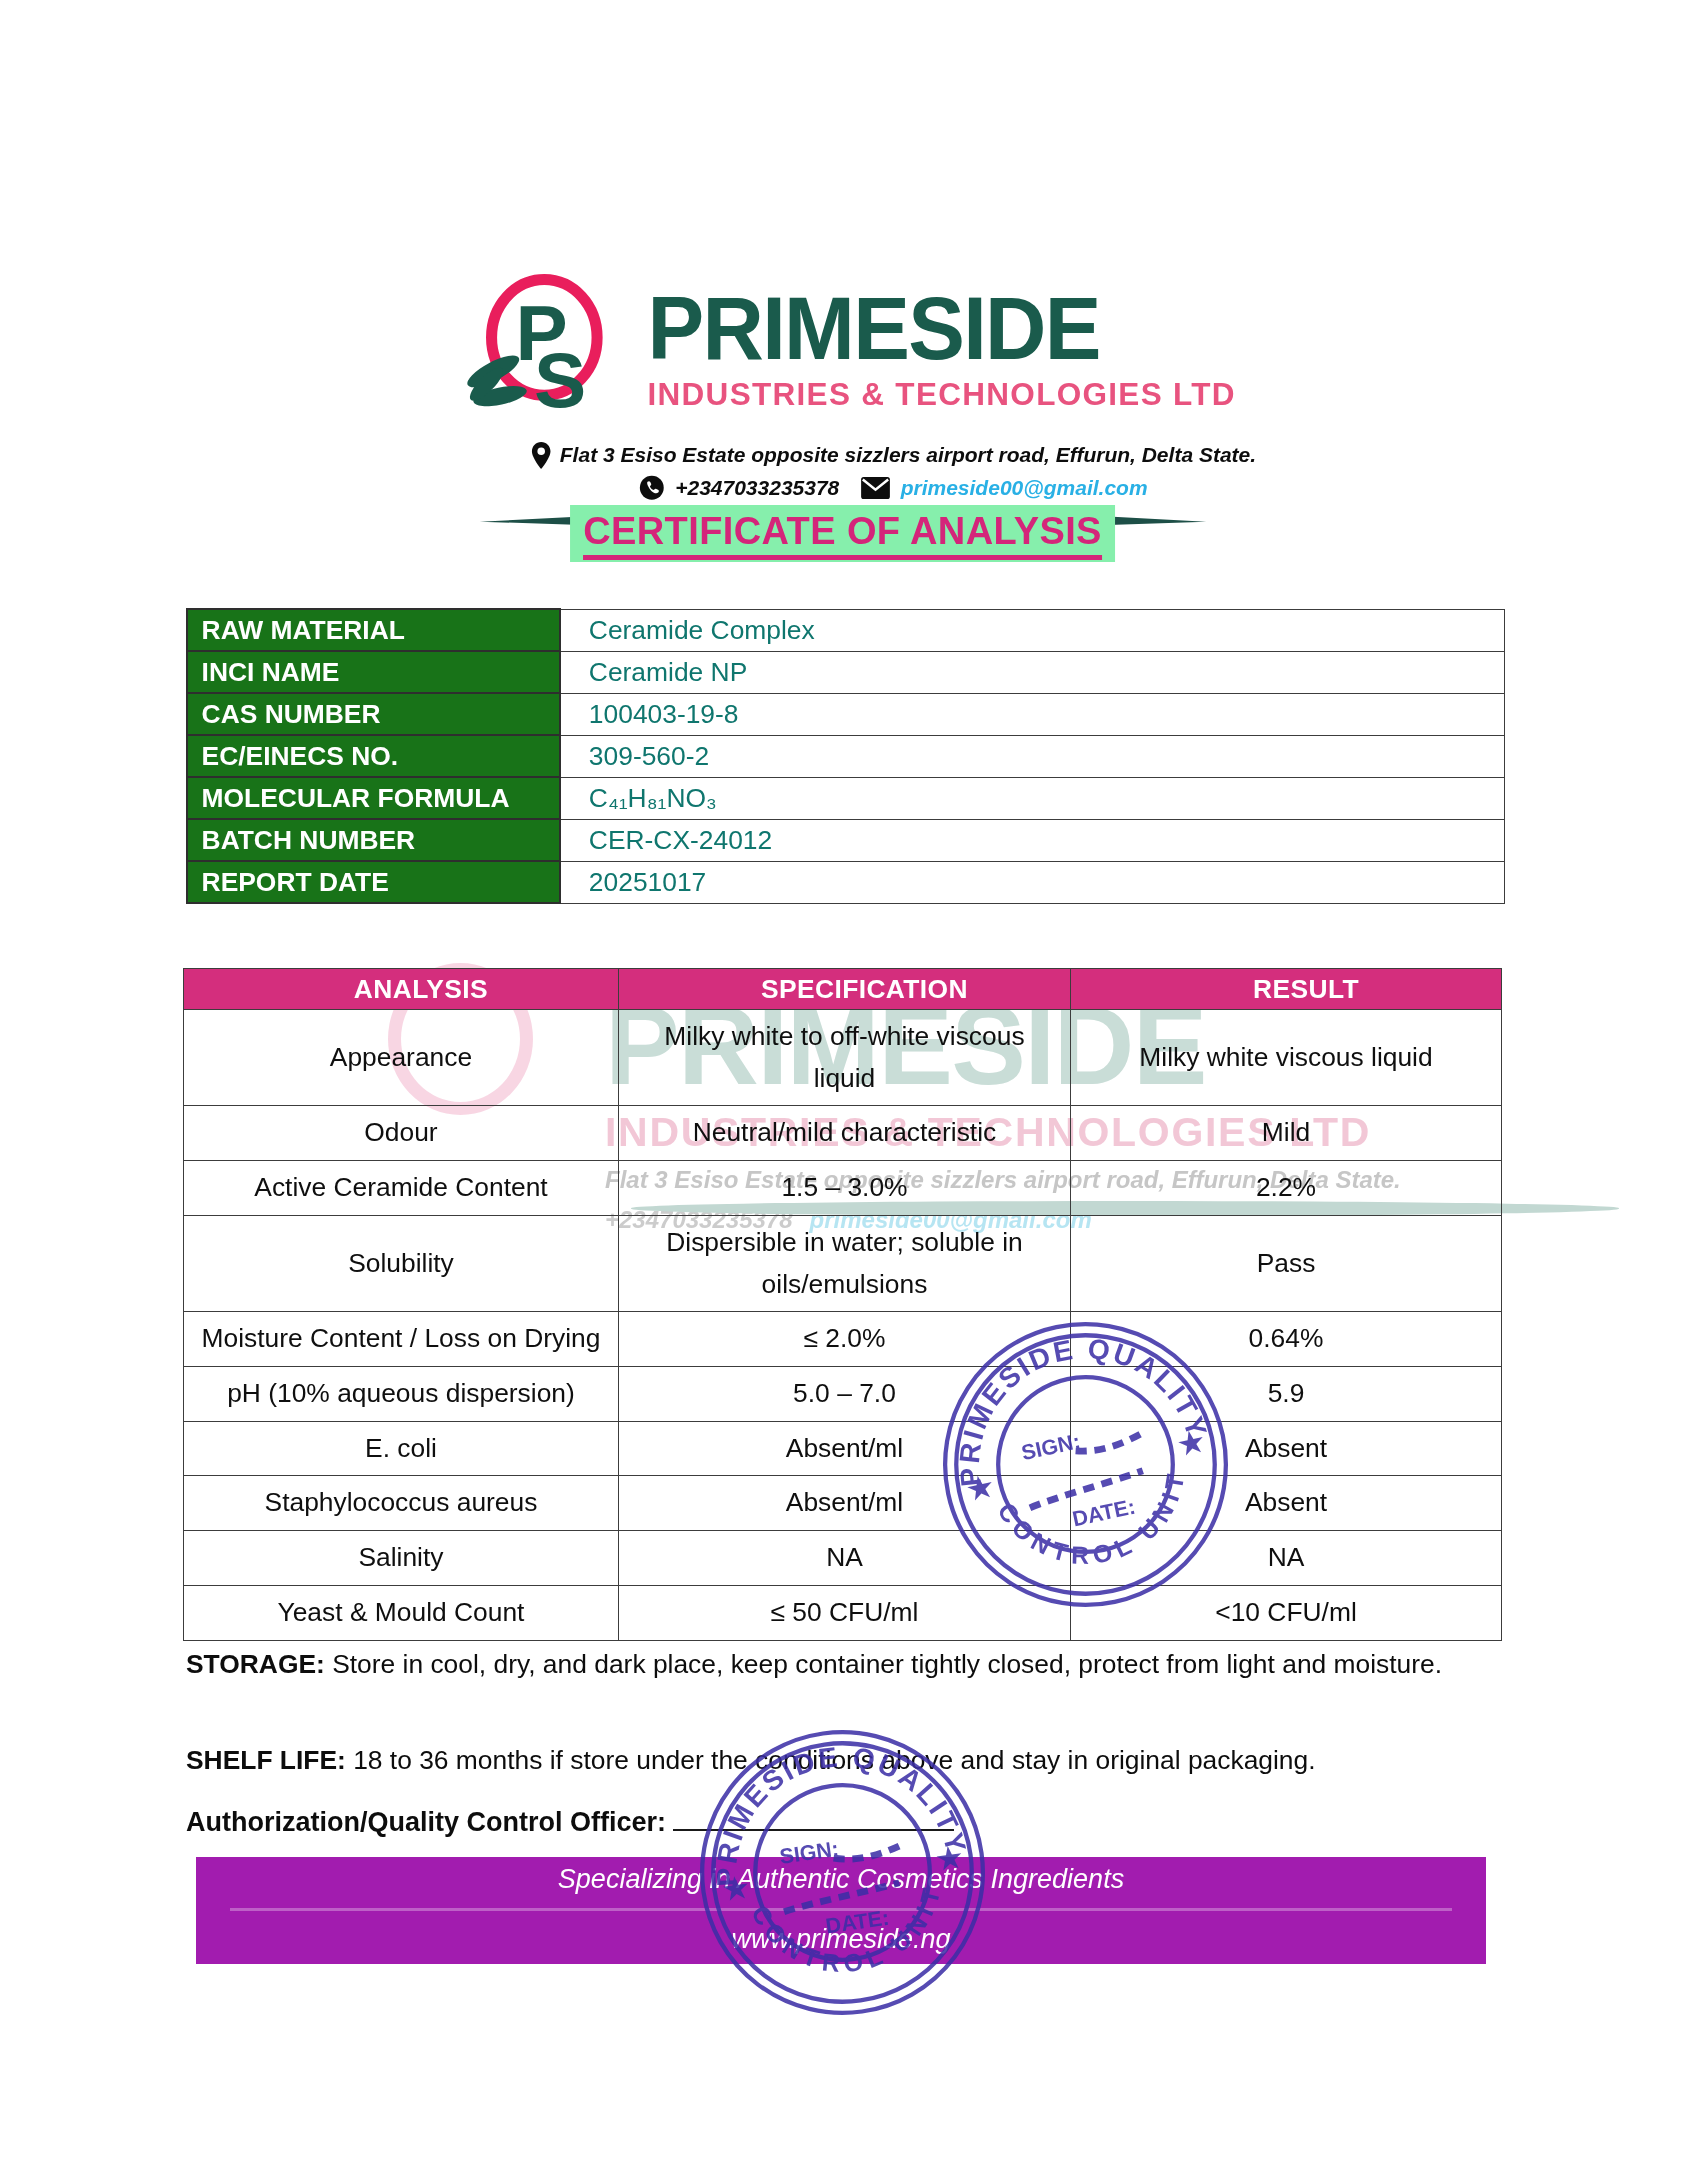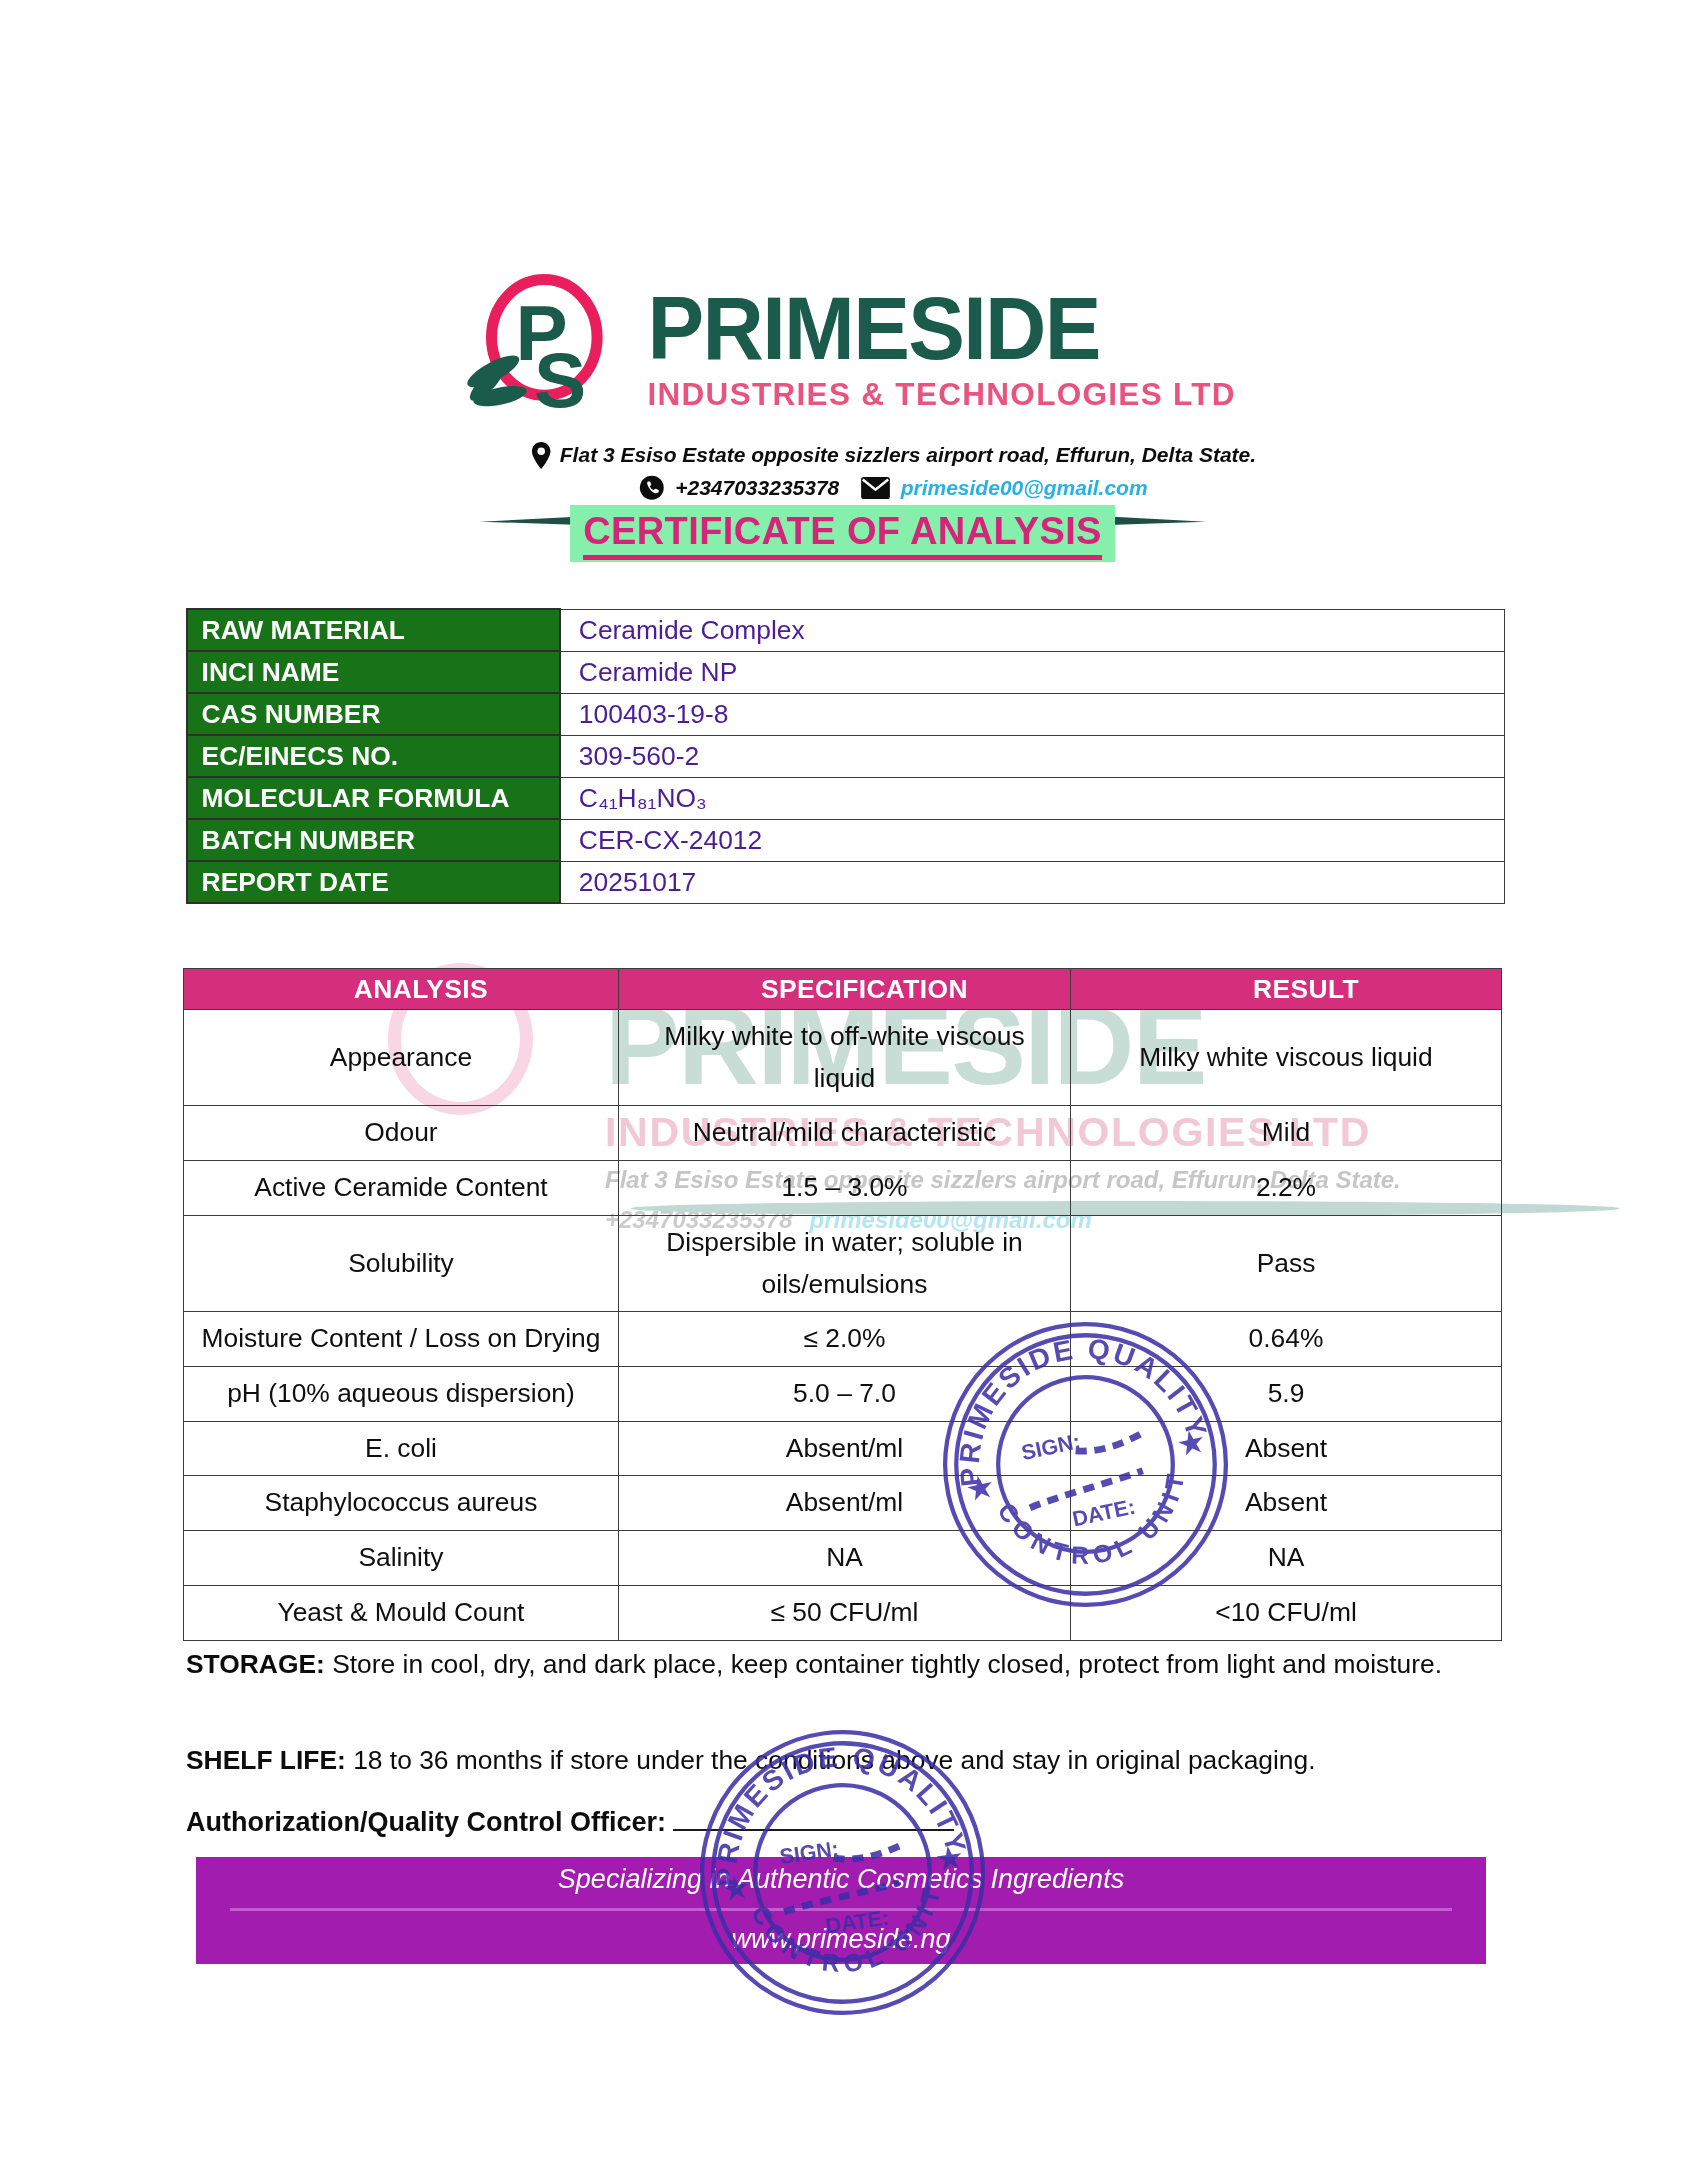--- a/index.html
+++ b/index.html
@@ -20,21 +20,21 @@
   .divider { margin-top:13.6px; width:728px; height:13.6px; }
 
   
   .title-box { position:absolute; top:505px; left:50%; transform:translateX(-50%); background:#86efac; padding:5.1px 13.6px 8.5px 13.6px; z-index:2; }
   .title-box span { font-size:38px; font-weight:bold; color:#d4257a; border-bottom:5.1px solid #d4257a; padding-bottom:3.4px; letter-spacing:0.4px; white-space:nowrap; }
 
   
   .info-table { position:absolute; top:608px; left:186px; width:1319px; border-collapse:collapse; z-index:2; }
   .info-table td { border:1.7px solid #3c3c3c; height:42px; font-size:26.4px; vertical-align:middle; }
   .info-table td.lbl { width:28.3%; background:#187318; color:#ffffff; font-weight:bold; padding-left:13.6px; border:2.6px solid #2e2e2e; }
-  .info-table td.val { padding-left:18px; color:#4c1d95; background:transparent; }
+  .info-table td.val { padding-left:28px; color:#0f766e; background:transparent; }
 
   
   .analysis-table { position:absolute; top:968px; left:183px; width:1319px; border-collapse:collapse; z-index:2; }
   .analysis-table th { background:#d42e7d; color:#ffffff; font-size:26.4px; font-weight:bold; border:1.7px solid #3c3c3c; height:41px; letter-spacing:0.4px;padding-left:40px; }
   .analysis-table td { border:1.7px solid #3c3c3c; font-size:26.4px; text-align:center; padding:6px 12px; line-height:1.58; color:#0f0f0f; background:transparent; }
   .col-a { width:33.0%; } .col-s { width:34.3%; } .col-r { width:32.7%; }
 
   
   .notes { position:absolute; left:186px; width:1303px; font-size:26.4px; line-height:1.72; color:#0d0d0d; z-index:2; }
   .storage { top:1642px; }

